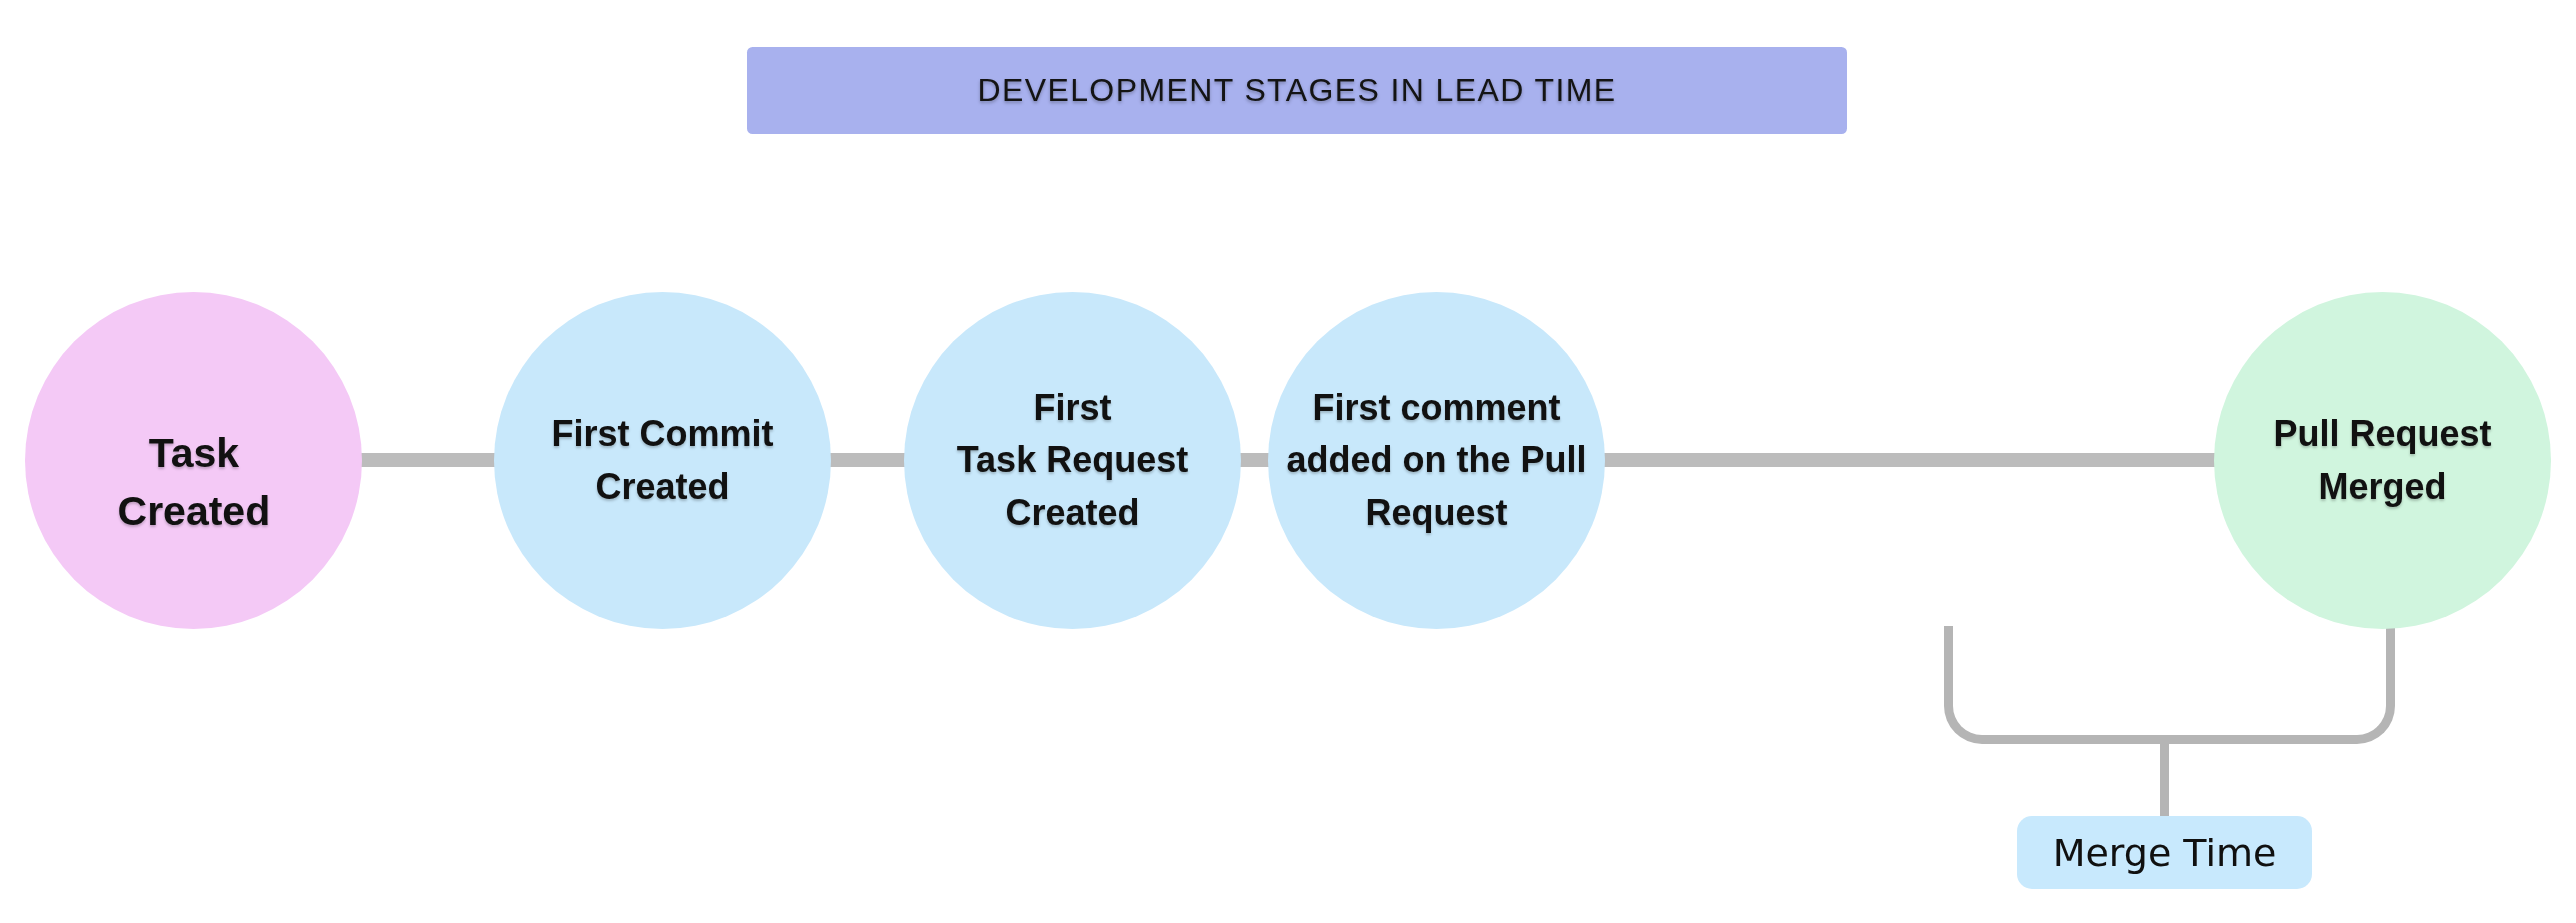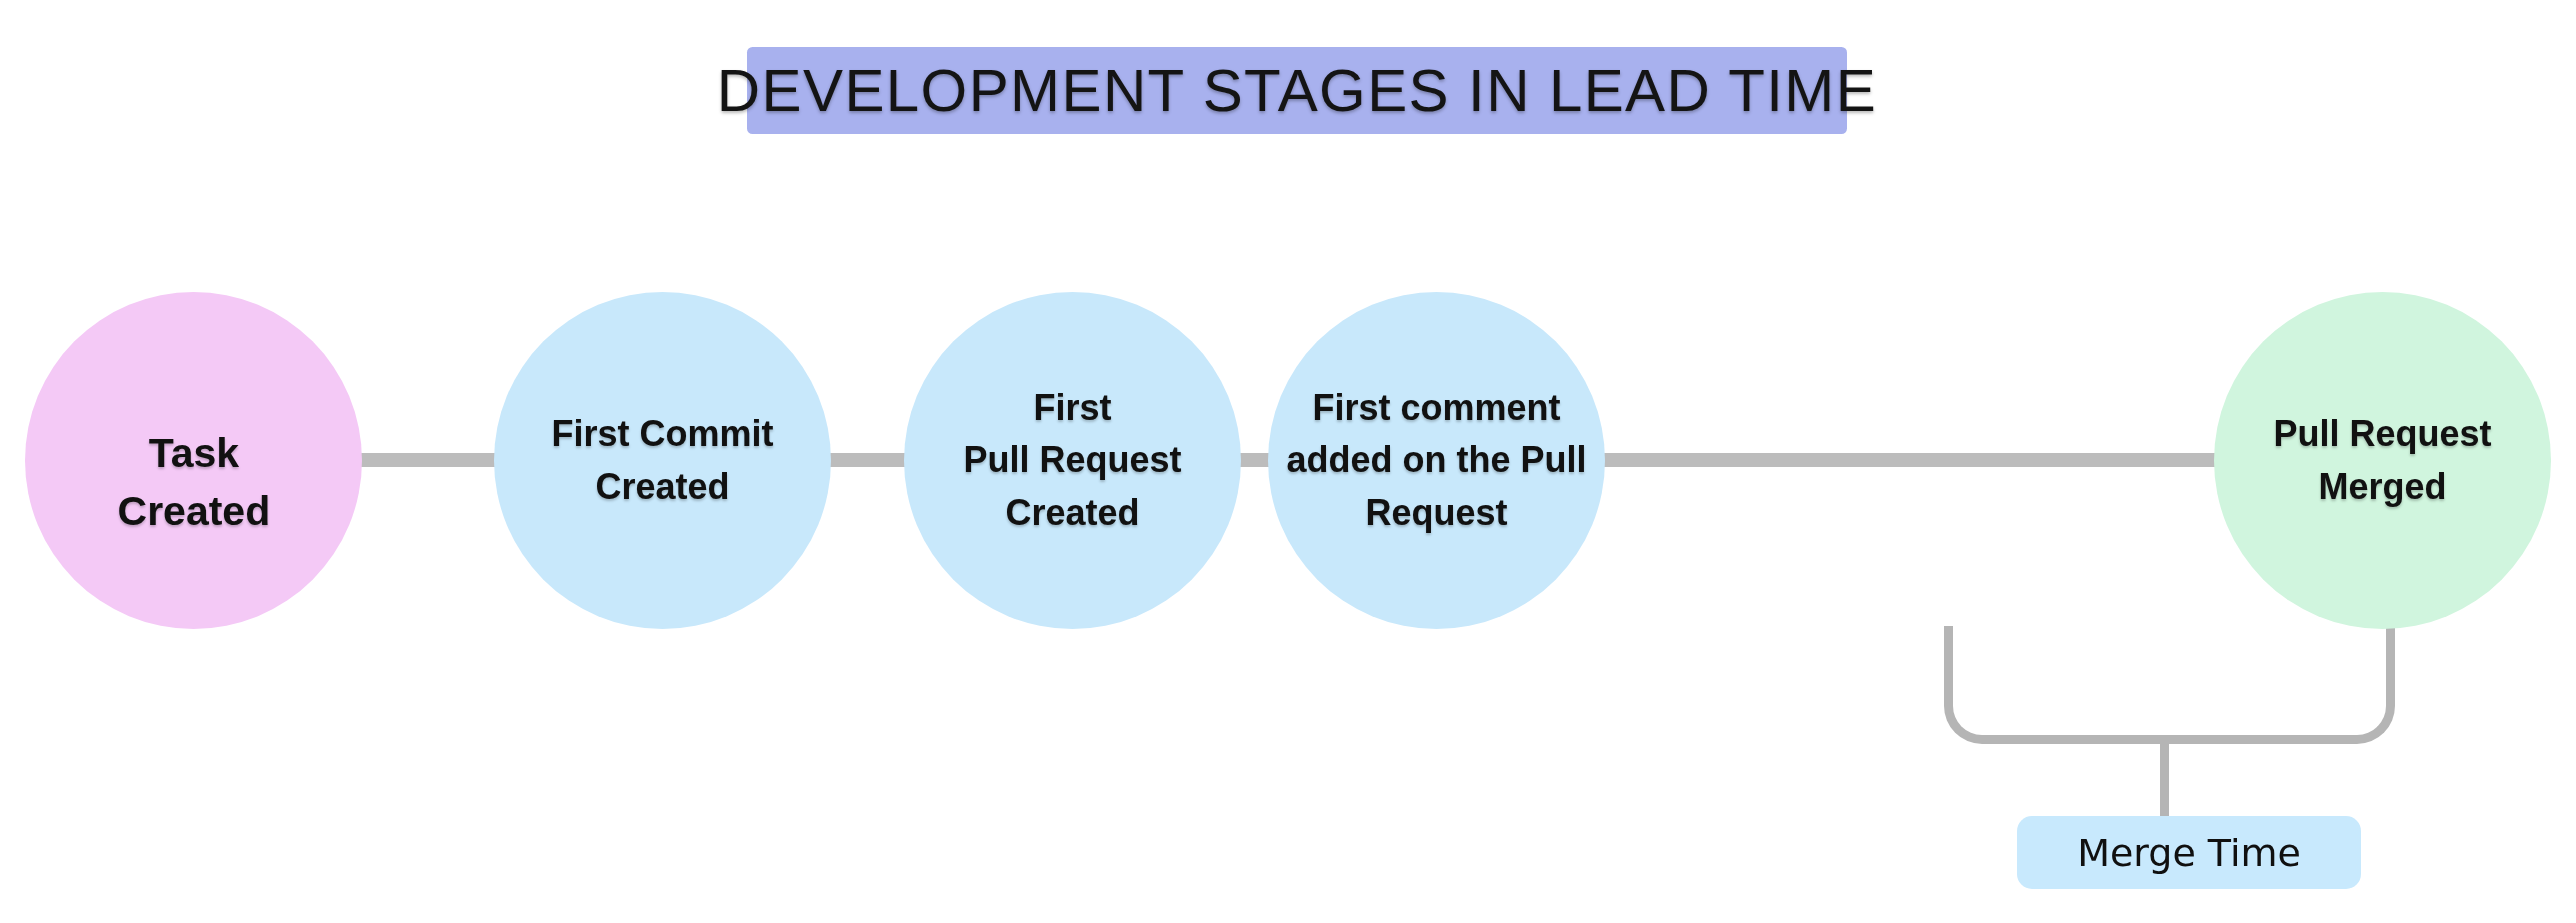--- a/index.html
+++ b/index.html
@@ -13,21 +13,21 @@
   .canvas { position: absolute; inset: 0; }
 
   
   .title {
     position: absolute;
     left: 747px; top: 47px;
     width: 1100px; height: 87px;
     background: #a8b1ee;
     border-radius: 5.5px;
     display: flex; align-items: center; justify-content: center;
-    font-size: 60px;
+    font-size: 32px;
     letter-spacing: 1.4px;
     color: #141414;
     text-shadow: 0 2.1px 3.4px rgba(0,0,0,0.28);
     white-space: nowrap;
   }
 
   
   .connector {
     position: absolute;
     left: 194px; top: 453px;
@@ -82,21 +82,21 @@
   .stage-2 { left: 494px; }
   .stage-3 { left: 904px; }
   .stage-4 { left: 1268px; }
   .stage-5 { left: 1781px; }
   .stage-6 { left: 2214px; }
 
   
   .merge-label {
     position: absolute;
     left: 2017px; top: 816px;
-    width: 344px; height: 73px;
+    width: 295px; height: 73px;
     background: #c8e9fd;
     border-radius: 15px;
     display: flex; align-items: center; justify-content: center;
     font-family: "DejaVu Sans", sans-serif;
     font-size: 38px;
     color: #101010;
     z-index: 1;
     white-space: nowrap;
   }
 </style>
@@ -117,21 +117,21 @@
 Created</span>
   </div>
 
   <div class="stage stage-2 stage--blue">
     <span>First Commit
 Created</span>
   </div>
 
   <div class="stage stage-3 stage--blue">
     <span>First
-Pull Request
+Task Request
 Created</span>
   </div>
 
   <div class="stage stage-4 stage--blue">
     <span>First comment
 added on the Pull
 Request</span>
   </div>
 
 

